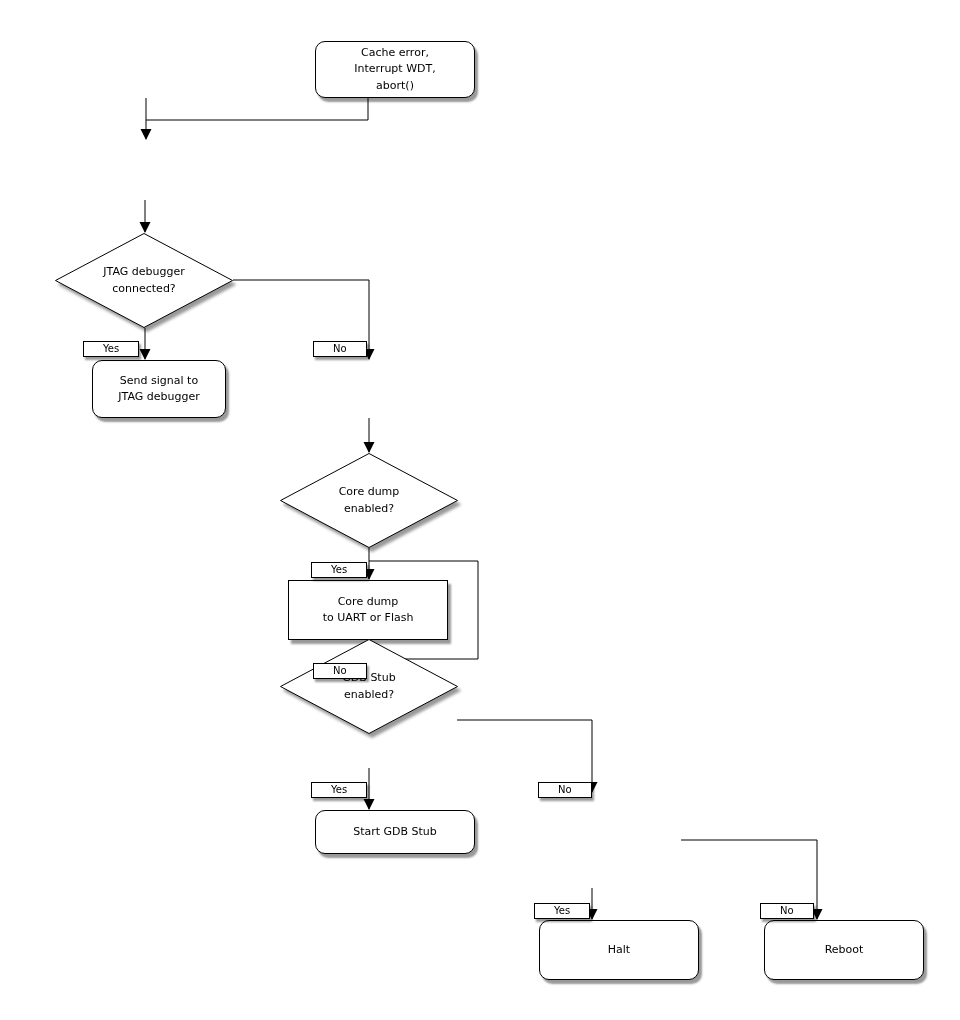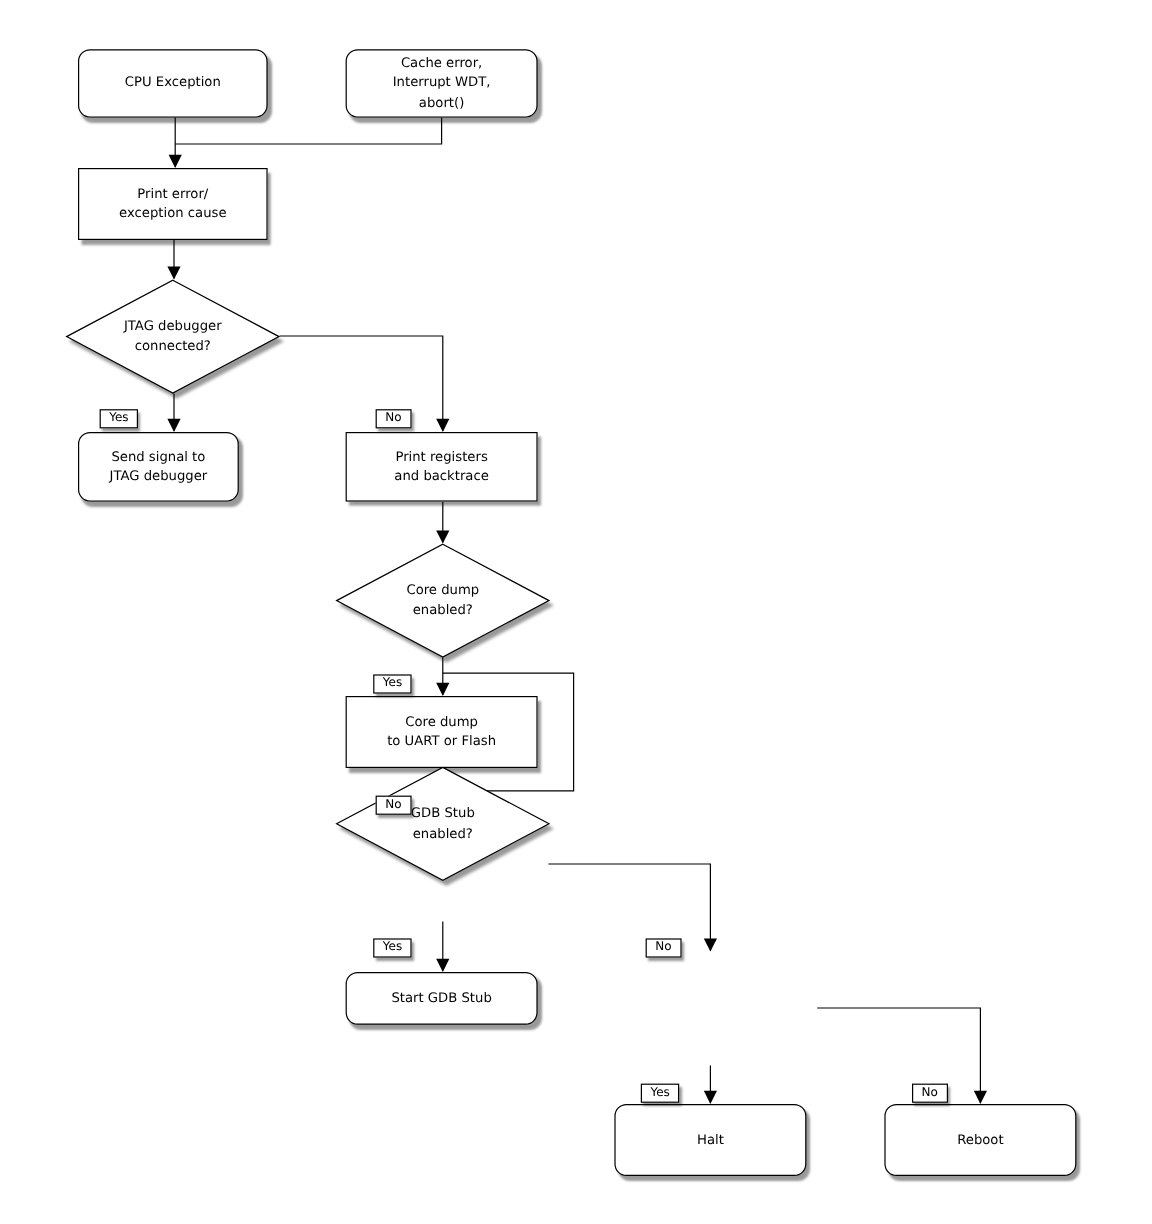--- a/index.html
+++ b/index.html
@@ -15,35 +15,35 @@
   .wires path, .wires polyline { fill:none; stroke:#000; stroke-width:1; }
   .wires polygon { fill:#000; stroke:none; }
 
   .node {
     position:absolute; background:#fff; border:1px solid #000;
     display:flex; align-items:center; justify-content:center;
     text-align:center; font-size:11px; line-height:1.5;
     box-shadow:3px 4px 2px rgba(0,0,0,0.40);
   }
   .node span { white-space:pre-line; }
-  .rounded { border-radius:10px; }
+  .rounded { border-radius:10px;margin-left:27px; }
 
   .diamond { position:absolute; }
   .diamond svg { position:absolute; left:0; top:0; width:100%; height:100%; overflow:visible;
                  filter:drop-shadow(3px 4px 1.5px rgba(0,0,0,0.40)); }
   .diamond polygon { fill:#fff; stroke:#000; stroke-width:1; }
   .dtext {
     position:absolute; left:0; top:0; right:0; bottom:0;
     display:flex; align-items:center; justify-content:center;
     text-align:center; font-size:11px; line-height:1.5; white-space:pre-line;
   }
 
   .tag {
     position:absolute; background:#fff; border:1px solid #000;
-    font-size:10px; line-height:14px; padding:0 7px; height:16px;
+    font-size:10px; line-height:14px; padding:0 19px; height:16px;
     box-shadow:2px 3px 2px rgba(0,0,0,0.40);
     display:flex; align-items:center; justify-content:center;
   }
 </style>
 </head>
 <body>
 
 <div class="canvas">
 
   <svg class="wires" viewBox="0 0 960 1020">
@@ -79,52 +79,41 @@
     <path d="M457,720 H592 V792"></path>
     <polygon points="592,793 586.5,782 597.5,782"></polygon>
 
     <path d="M592,888 V919"></path>
     <polygon points="592,920 586.5,909 597.5,909"></polygon>
 
     <path d="M681,840 H817 V919"></path>
     <polygon points="817,920 811.5,909 822.5,909"></polygon>
   </svg>
 
-  <div class="node rounded" style="left:65px;top:41px;width:158px;height:57px">
-    <span>CPU Exception</span>
-  </div>
 
   <div class="node rounded" style="left:288px;top:41px;width:160px;height:57px">
     <span>Cache error,
 Interrupt WDT,
 abort()</span>
   </div>
 
-  <div class="node" style="left:65px;top:140px;width:158px;height:60px">
-    <span>Print error/
-exception cause</span>
-  </div>
 
   <div class="diamond" style="left:55px;top:233px;width:178px;height:95px">
     <svg viewBox="0 0 178 95" preserveAspectRatio="none">
       <polygon points="89,0.5 177.5,47.5 89,94.5 0.5,47.5"></polygon>
     </svg>
     <div class="dtext">JTAG debugger
 connected?</div>
   </div>
 
   <div class="node rounded" style="left:65px;top:360px;width:134px;height:58px">
     <span>Send signal to
 JTAG debugger</span>
   </div>
 
-  <div class="node" style="left:288px;top:360px;width:160px;height:58px">
-    <span>Print registers
-and backtrace</span>
-  </div>
 
   <div class="diamond" style="left:280px;top:453px;width:178px;height:95px">
     <svg viewBox="0 0 178 95" preserveAspectRatio="none">
       <polygon points="89,0.5 177.5,47.5 89,94.5 0.5,47.5"></polygon>
     </svg>
     <div class="dtext">Core dump
 enabled?</div>
   </div>
 
   <div class="node" style="left:288px;top:580px;width:160px;height:60px">

